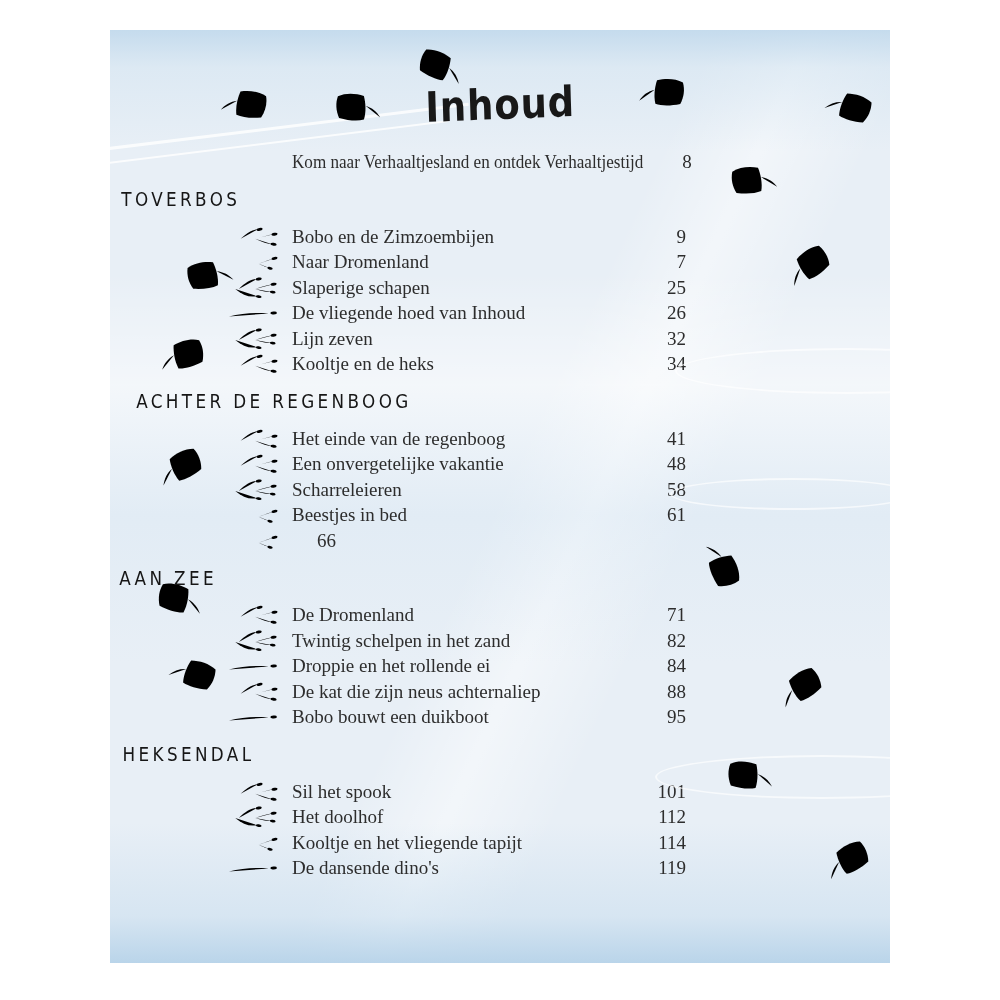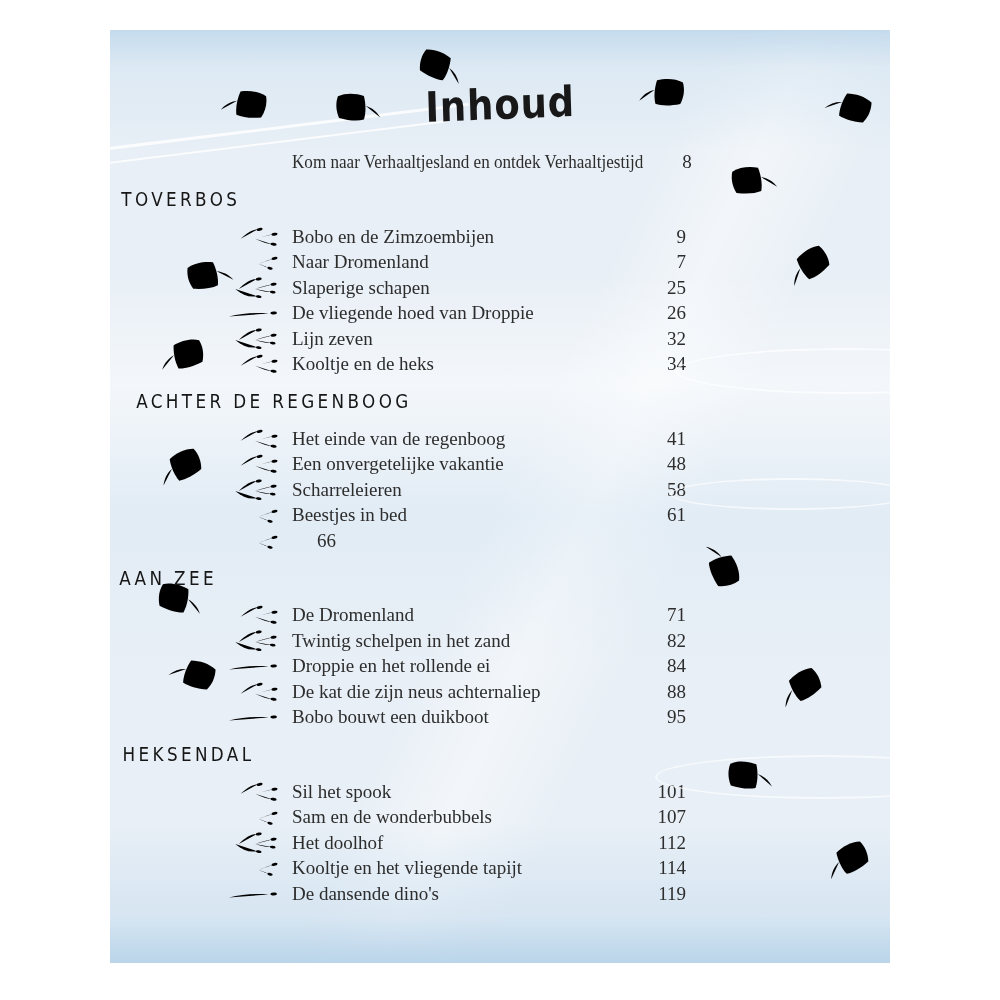--- a/index.html
+++ b/index.html
@@ -207,21 +207,21 @@
       <svg class="twig">
           <use href="#twig-c"></use>
         </svg>
       <span class="etitle">Slaperige schapen</span>
       <span class="epage">25</span>
     </div>
     <div class="entry">
       <svg class="twig">
           <use href="#twig-d"></use>
         </svg>
-      <span class="etitle">De vliegende hoed van Droppie</span>
+      <span class="etitle">De vliegende hoed van Inhoud</span>
       <span class="epage">26</span>
     </div>
     <div class="entry">
       <svg class="twig">
           <use href="#twig-c"></use>
         </svg>
       <span class="etitle">Lijn zeven</span>
       <span class="epage">32</span>
     </div>
     <div class="entry">
@@ -314,27 +314,20 @@
   <div class="entries">
     <div class="entry">
       <svg class="twig">
           <use href="#twig-a"></use>
         </svg>
       <span class="etitle">Sil het spook</span>
       <span class="epage">101</span>
     </div>
     <div class="entry">
       <svg class="twig">
-          <use href="#twig-b"></use>
-        </svg>
-      <span class="etitle">Sam en de wonderbubbels</span>
-      <span class="epage">107</span>
-    </div>
-    <div class="entry">
-      <svg class="twig">
           <use href="#twig-c"></use>
         </svg>
       <span class="etitle">Het doolhof</span>
       <span class="epage">112</span>
     </div>
     <div class="entry">
       <svg class="twig">
           <use href="#twig-b"></use>
         </svg>
       <span class="etitle">Kooltje en het vliegende tapijt</span>

